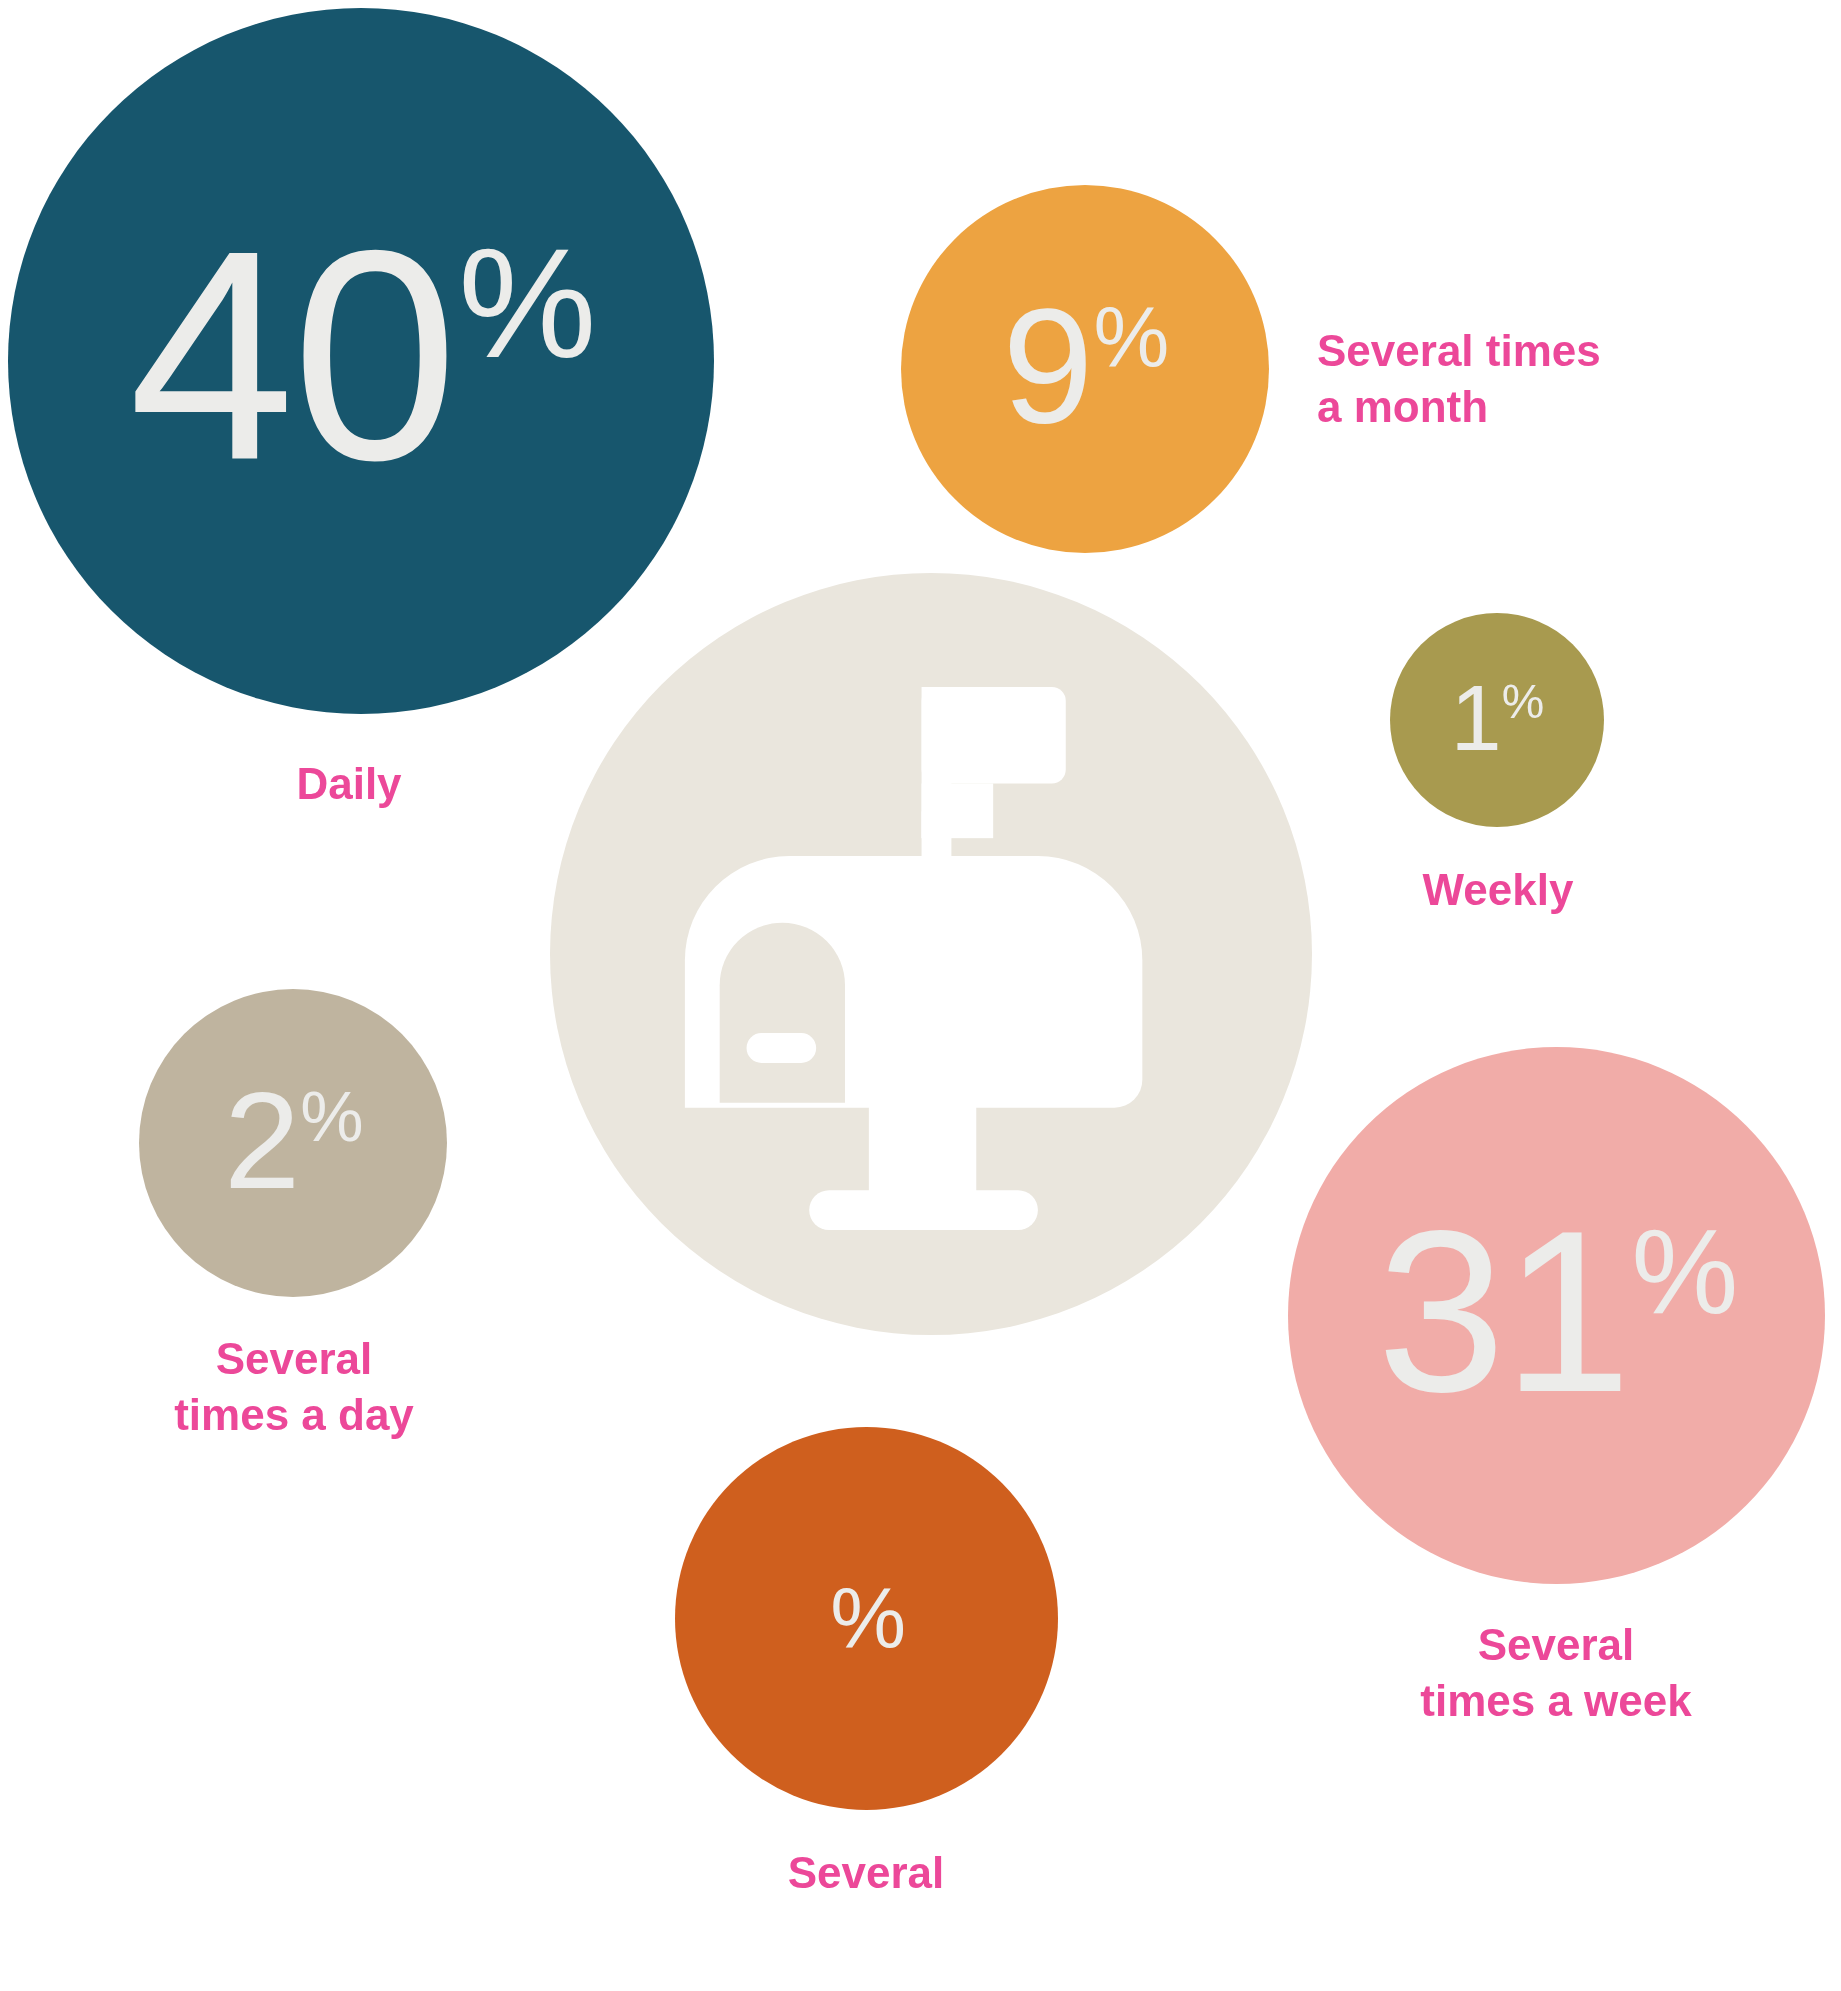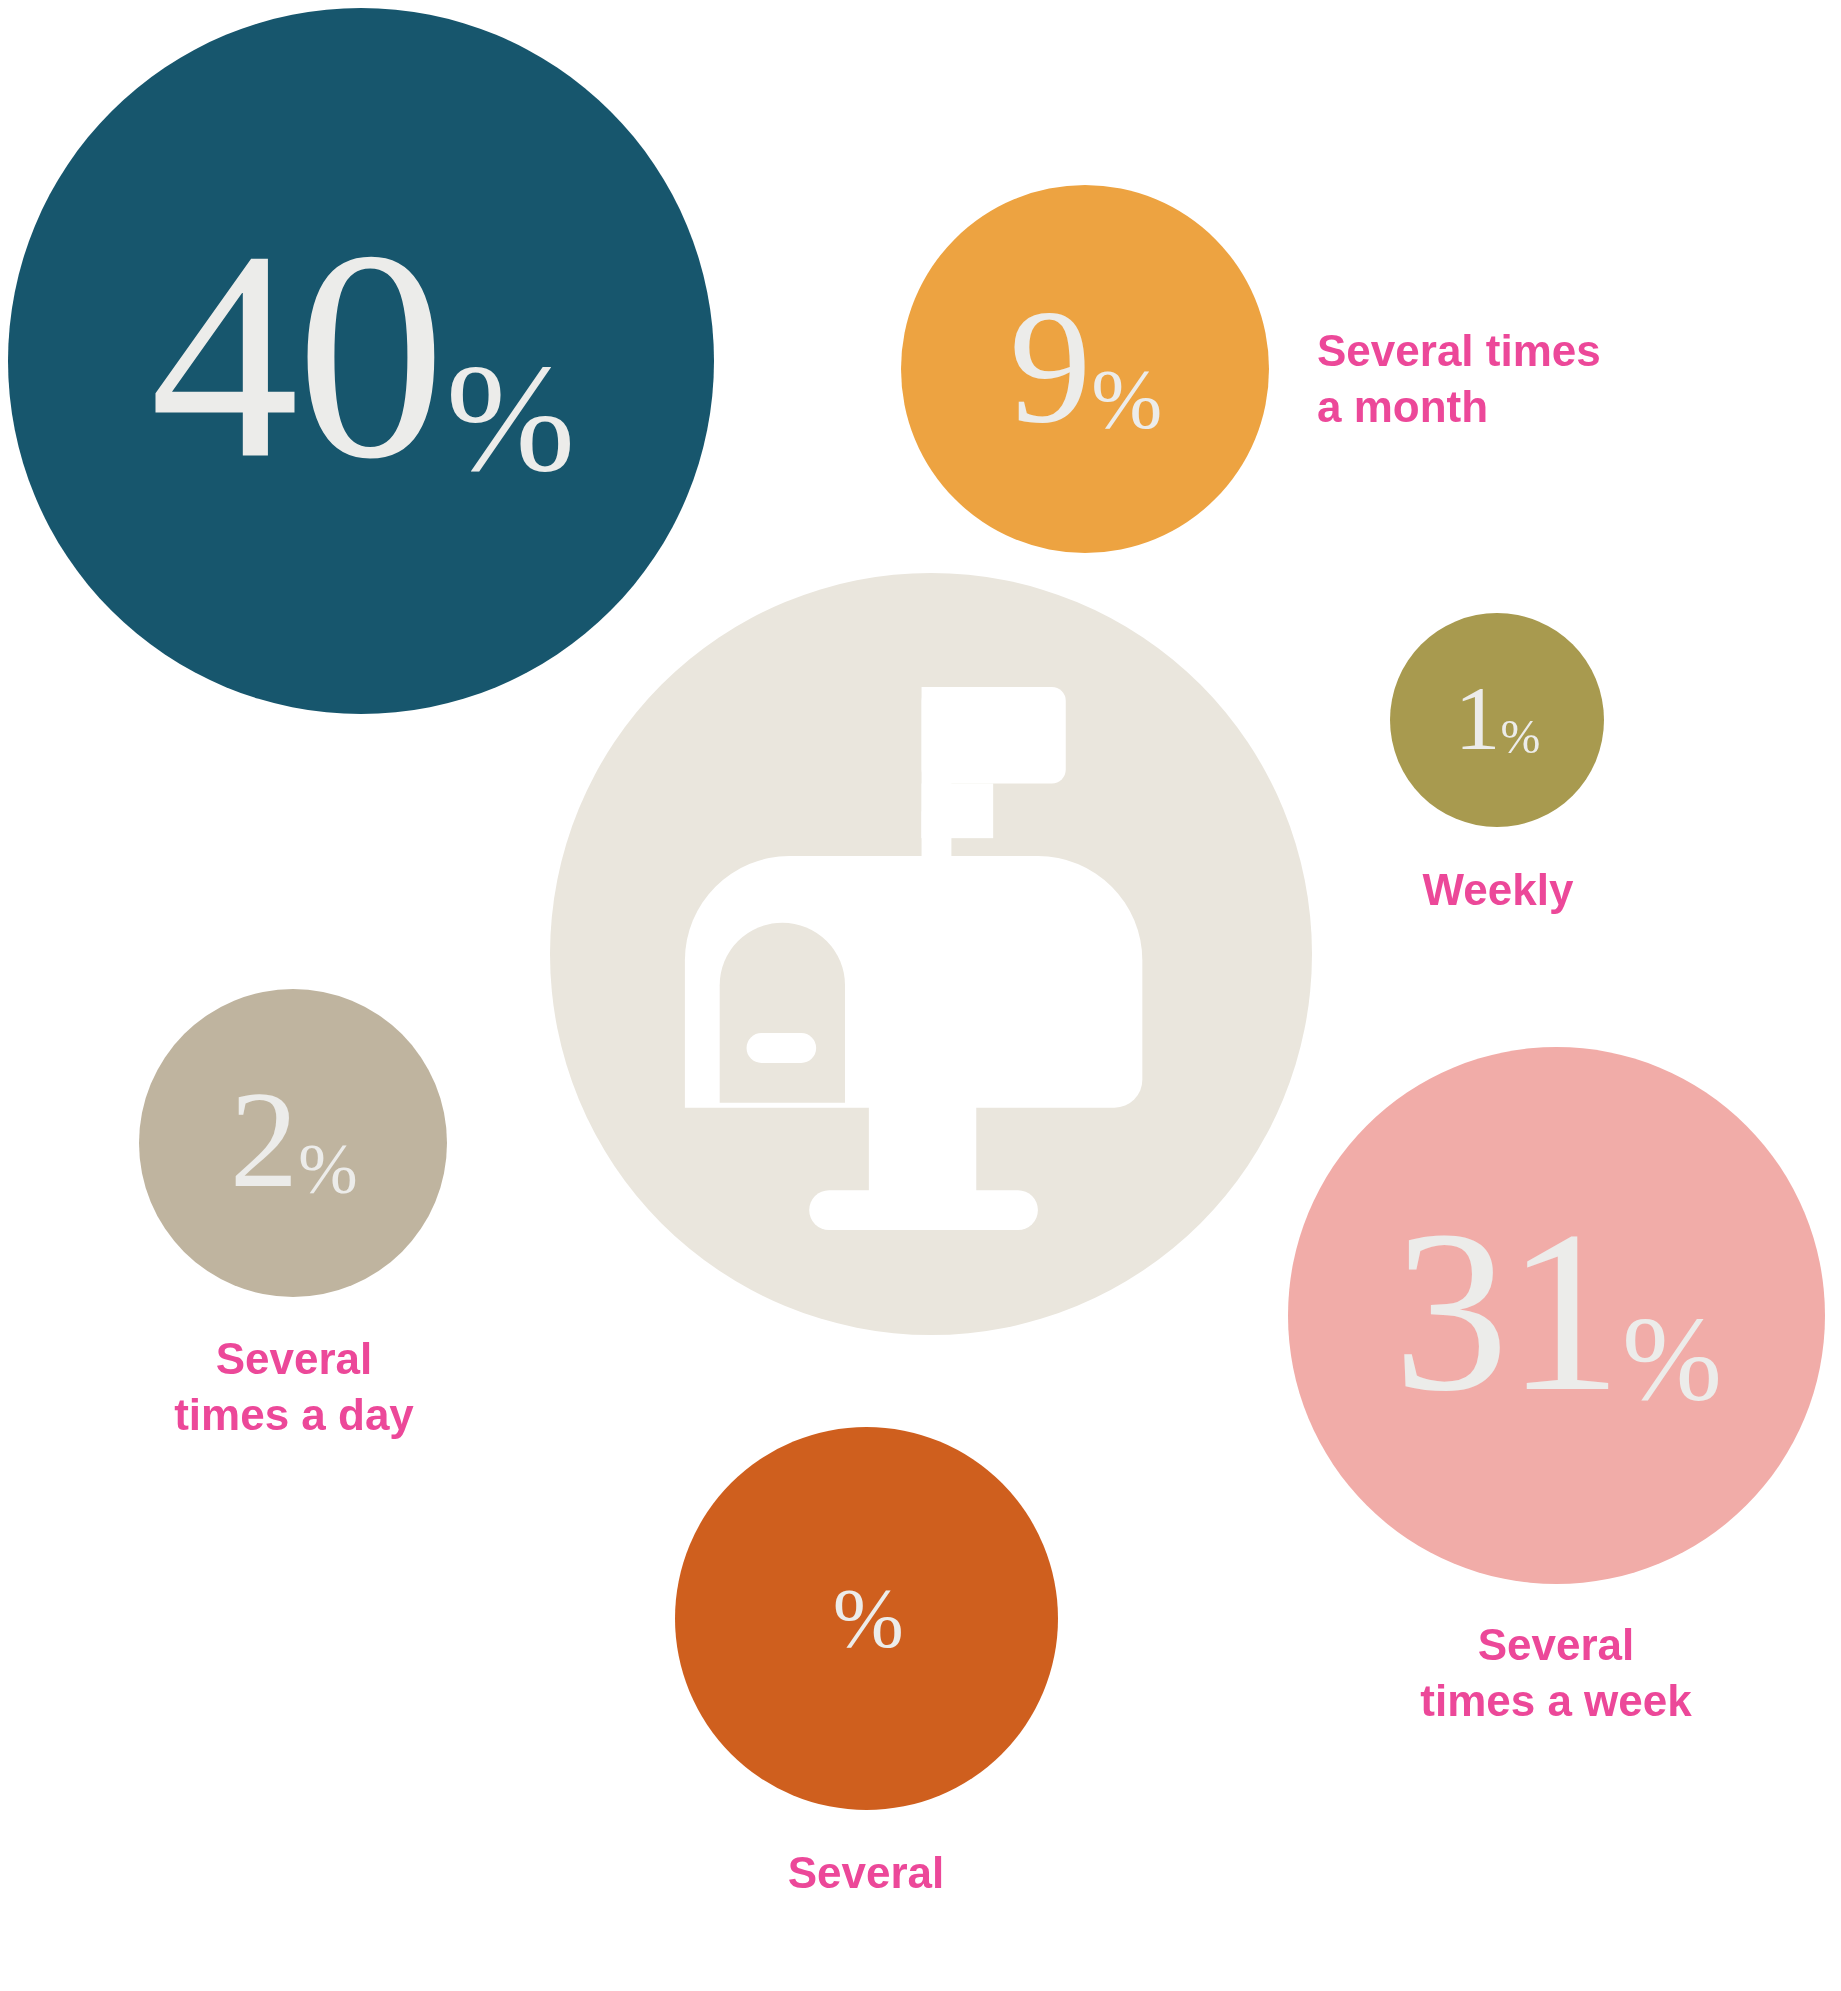--- a/index.html
+++ b/index.html
@@ -26,27 +26,27 @@
     position: absolute;
     border-radius: 50%;
     display: flex;
     align-items: center;
     justify-content: center;
     box-sizing: border-box;
   }
 
   .bubble-value {
     color: #ECECEA;
-    font-family: Liberation Serif, serif;
+    font-family: Liberation Sans, sans-serif;
     font-weight: 300;
     line-height: 0.9;
     letter-spacing: -0.01em;
     white-space: nowrap;
     display: inline-flex;
-    align-items: flex-end;
+    align-items: flex-start;
     transform: translateY(-2%);
   }
   .bubble-value .pct {
     font-size: 0.52em;
     line-height: 1;
     position: relative;
     top: 0.03em;
     margin-left: 0.02em;
   }
 
@@ -110,20 +110,21 @@
 
     <rect x="145" y="536" width="230" height="40" rx="20" fill="#FFFFFF"></rect>
   </svg>
 
   <div class="bubble" style="left:8px; top:8px; width:706px; height:706px; background:#17566D;">
     <span class="bubble-value" style="font-size:299px;">
       <span>40</span>
         <span class="pct">%</span>
     </span>
   </div>
+  <div class="bubble-label label-center" style="left:349px; top:756px; font-size:44px; width:458px; margin-left:-229px; transform:none; text-align:center;">Daily</div>
 
   <div class="bubble" style="left:901px; top:185px; width:368px; height:368px; background:#EDA341;">
     <span class="bubble-value" style="font-size:164px;">
       <span>9</span>
         <span class="pct">%</span>
     </span>
   </div>
   <div class="bubble-label label-left" style="left:1317px; top:323px; font-size:44px; width:418px;">Several times
 a month</div>
 

